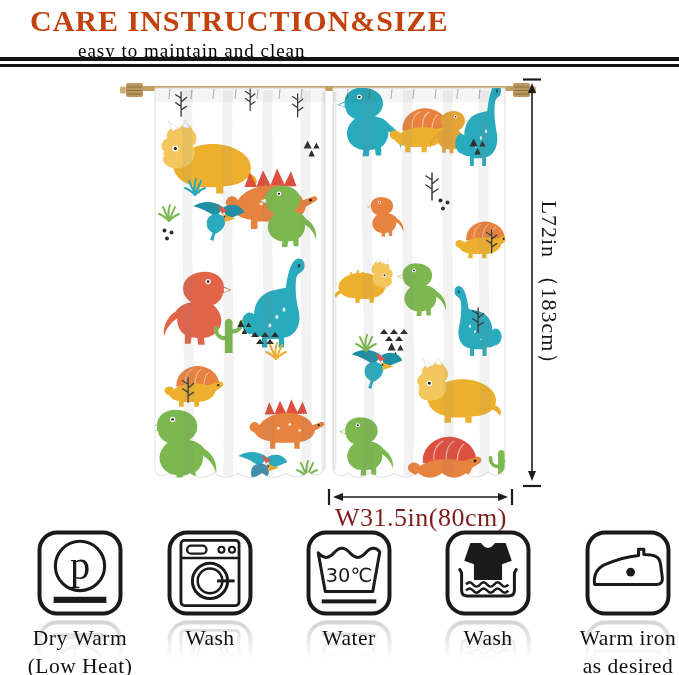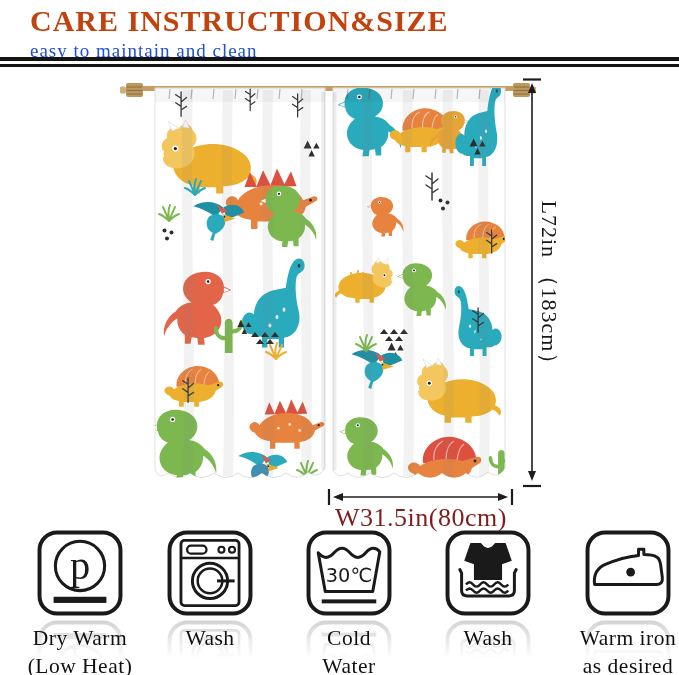--- a/index.html
+++ b/index.html
@@ -3,21 +3,21 @@
 <meta charset="utf-8">
 <style>
   html,body { margin:0; padding:0; background:#fff; }
   .page {
     position:relative; width:679px; height:675px; background:#ffffff;
     font-family:"Liberation Serif","DejaVu Serif",serif; color:#111; overflow:hidden;
   }
   
   .hdr { position:absolute; left:30px; top:4px; }
   .hdr h1 { margin:0; font-size:30px; font-weight:bold; letter-spacing:1px; color:#c2410c; }
-  .hdr .sub { margin-top:2px; font-size:19px; letter-spacing:1px; color:#1d4ed8; }
+  .hdr .sub { margin-top:2px; font-size:19px; letter-spacing:1px; color:#000000;margin-left:48px; }
   .rule-a { position:absolute; left:0; top:57px; width:679px; height:4px; background:#141414; }
   .rule-b { position:absolute; left:0; top:64px; width:679px; height:2.5px; background:#141414; }
   
   .curtain-wrap { position:absolute; left:118px; top:78px; width:420px; height:420px; }
   
   .measure { position:absolute; left:0; top:0; width:679px; height:675px; pointer-events:none; }
   .len-label {
     position:absolute; left:549px; top:288px; transform:translate(-50%,-50%) rotate(90deg);
     white-space:nowrap; font-size:22px; letter-spacing:1px; color:#161616;
   }
@@ -263,21 +263,20 @@
     <div class="care c3">
       <div class="glyph">
         <svg width="88" height="88" viewBox="0 0 100 100">
           <rect x="4" y="4" width="92" height="92" rx="20" fill="#fff" stroke="#1a1a1a" stroke-width="4.5"></rect>
           <path d="M15,27 C21,34 27,34 33,27 C39,20 45,20 51,27 C57,34 63,34 69,27 C75,20 81,21 85,26 L77,71 L23,71 Z" fill="#fff" stroke="#1a1a1a" stroke-width="3.4" stroke-linejoin="round"></path>
           <text x="50" y="60" text-anchor="middle" font-size="22" font-family="DejaVu Sans, Liberation Sans, sans-serif" fill="#1a1a1a">30℃</text>
           <rect x="19" y="80" width="62" height="4.5" fill="#1a1a1a"></rect>
         </svg>
       </div>
       <div class="care-label">
-        <div>Cold</div>
         <div>Water</div>
       </div>
     </div>
 
     <div class="care c4">
       <div class="glyph">
         <svg width="88" height="88" viewBox="0 0 100 100">
           <rect x="4" y="4" width="92" height="92" rx="20" fill="#fff" stroke="#1a1a1a" stroke-width="4.5"></rect>
           <path d="M30,16 L42,16 Q50,27 58,16 L70,16 L77,36 L66,40 L66,58 L34,58 L34,40 L23,36 Z" fill="#1a1a1a"></path>
           <path d="M18,46 L20,50 L20,70 Q20,76 26,76 L74,76 Q80,76 80,70 L80,50 L82,46" fill="none" stroke="#1a1a1a" stroke-width="3.4" stroke-linecap="round"></path>

